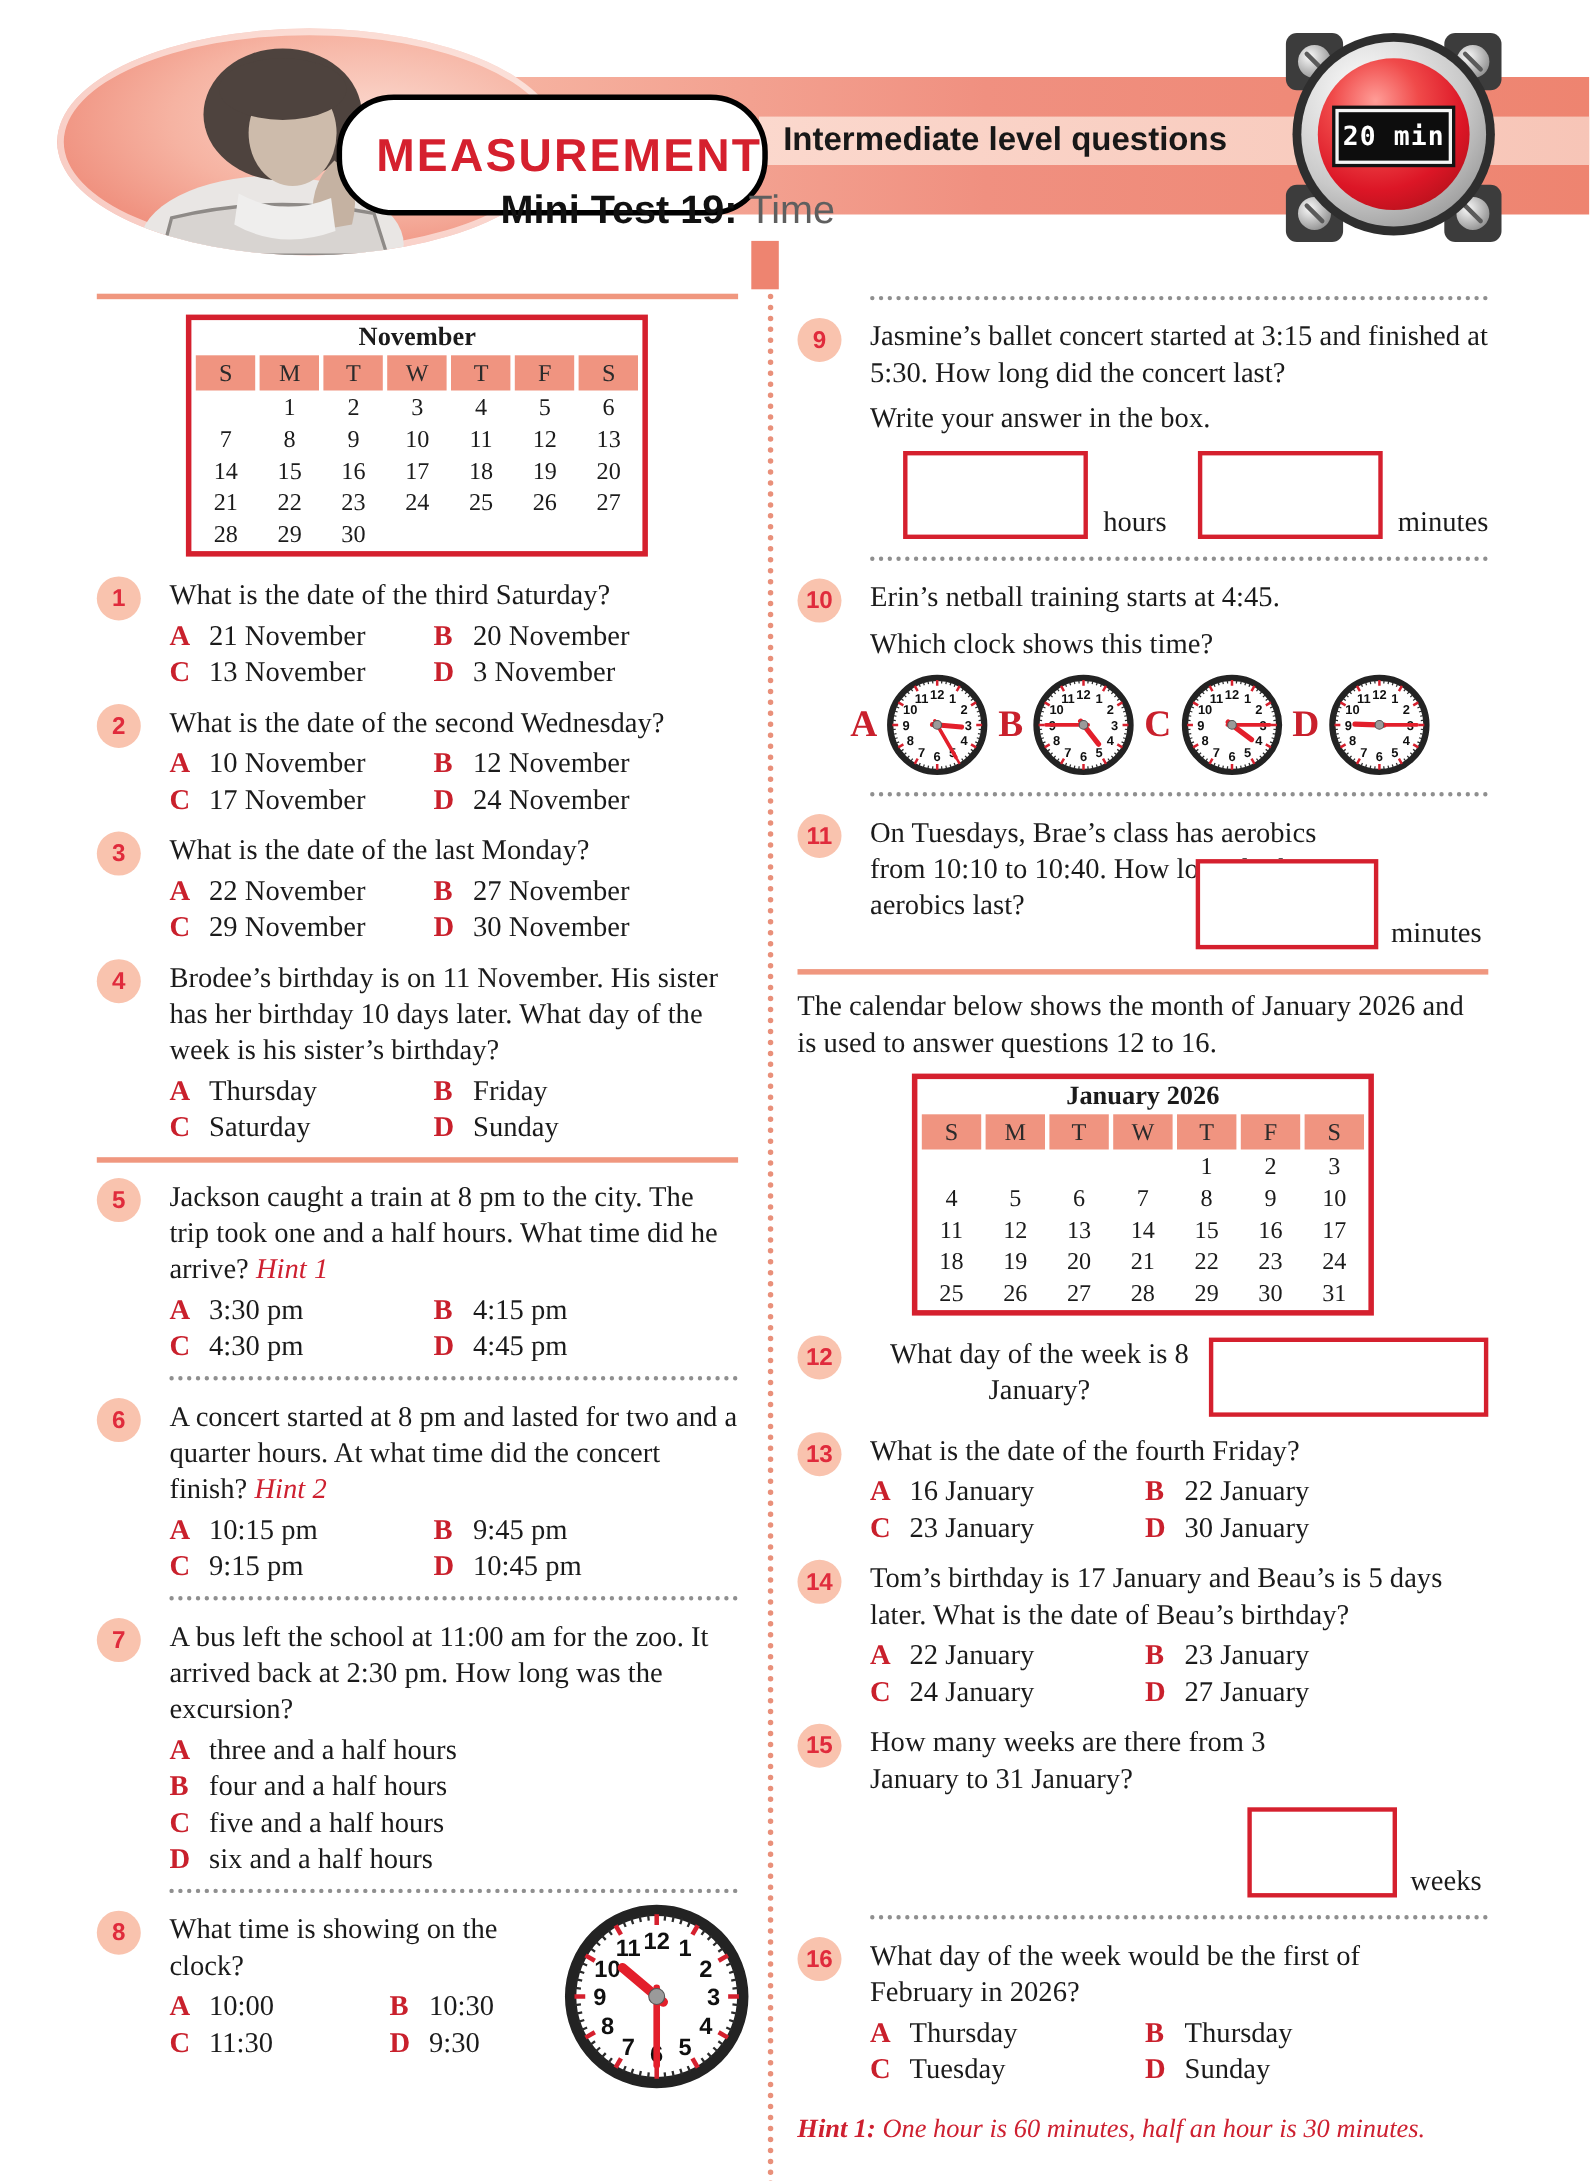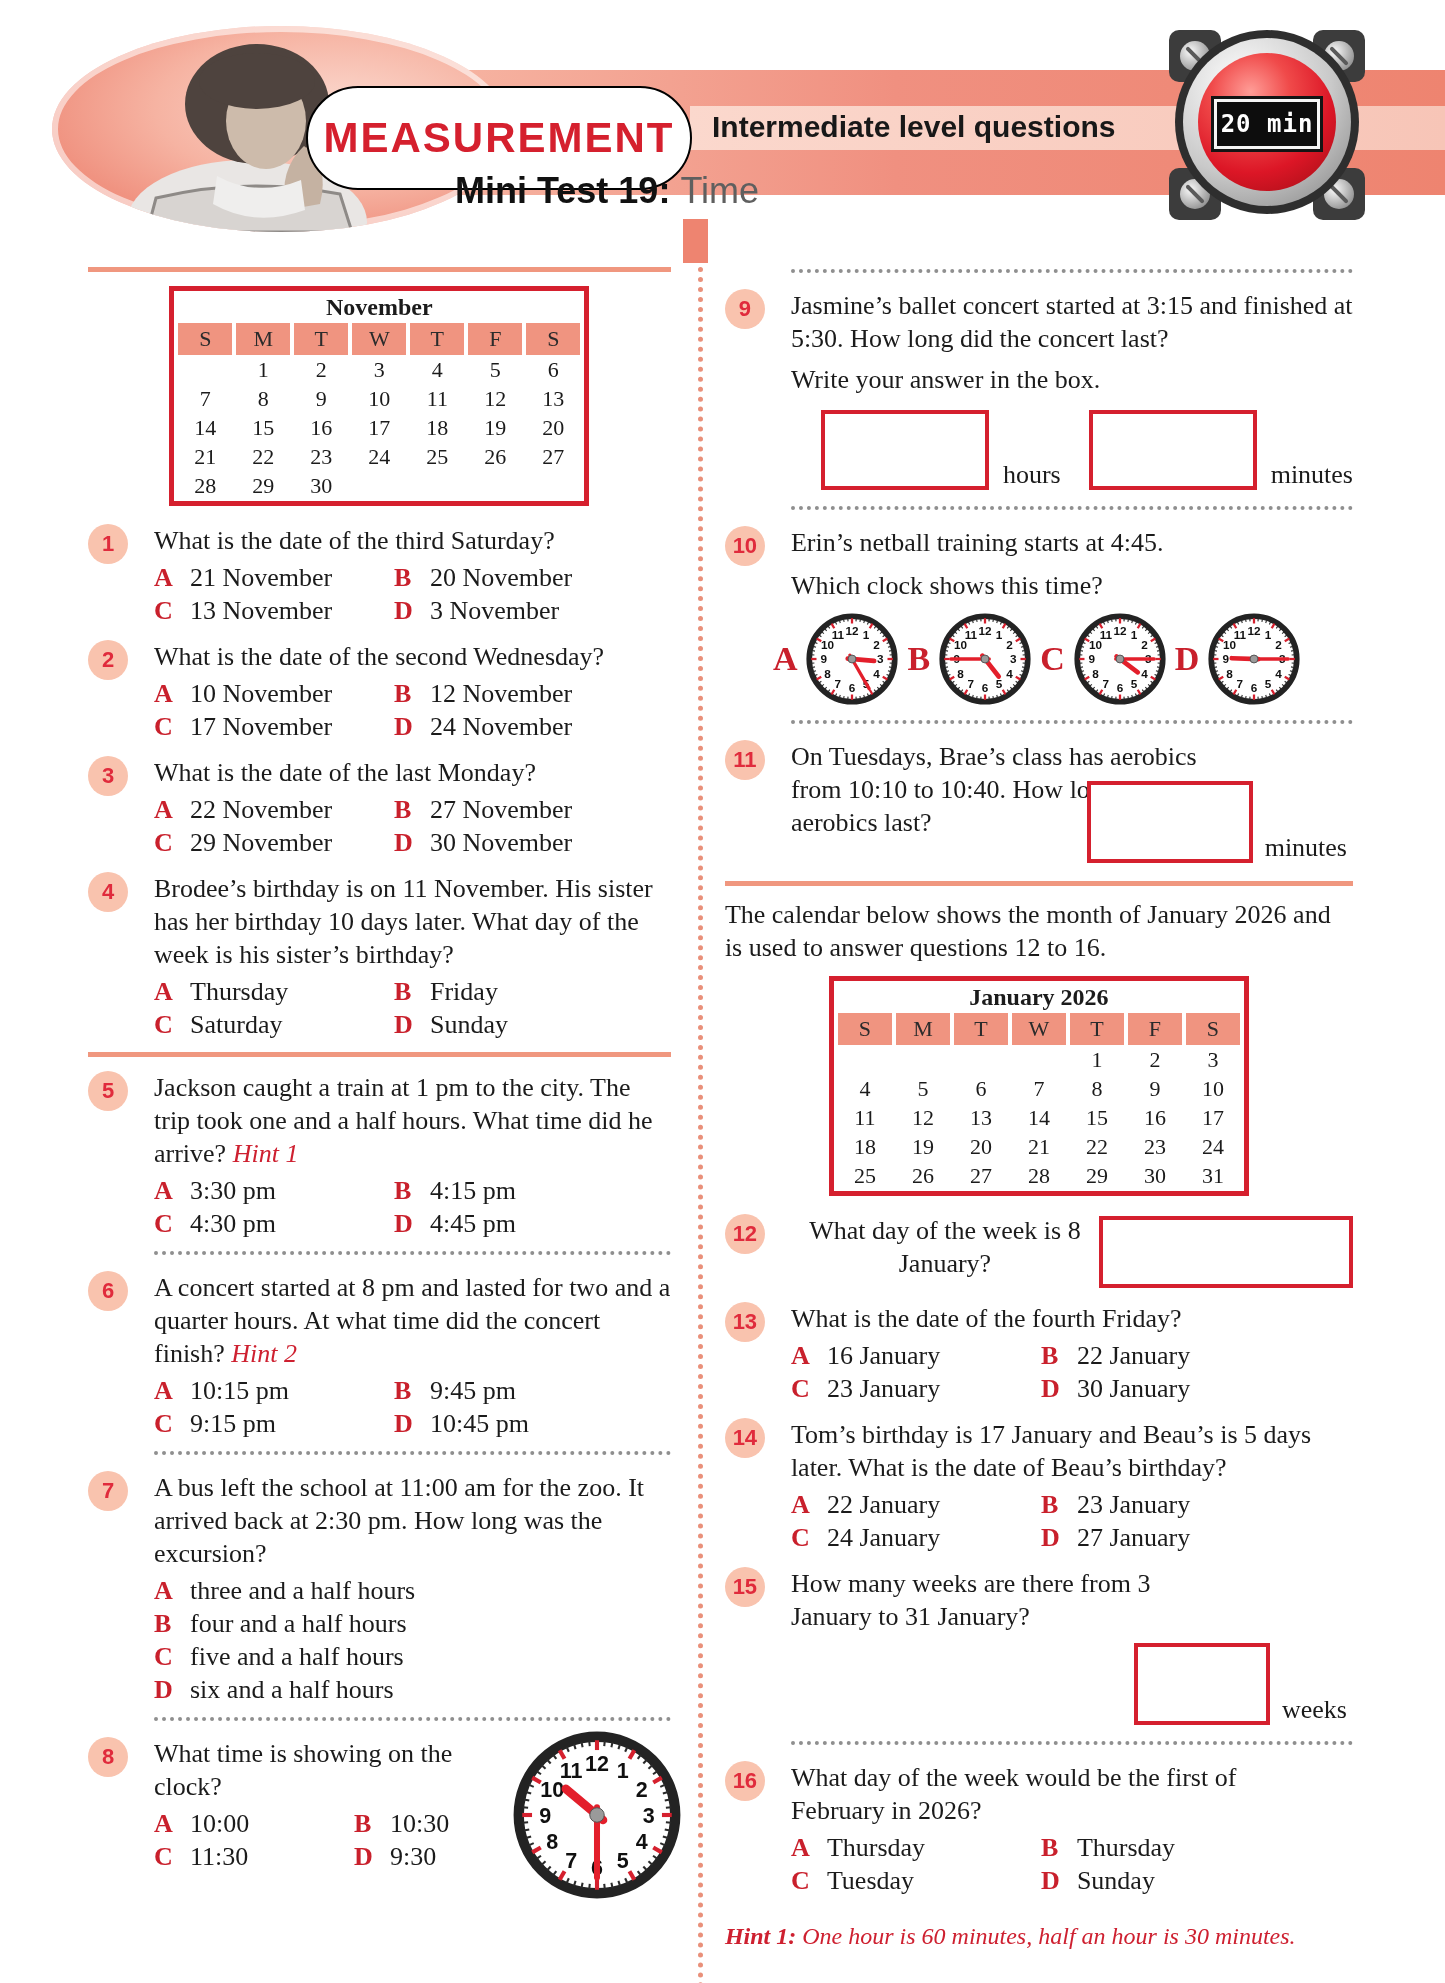--- a/index.html
+++ b/index.html
@@ -9,21 +9,21 @@
   .header{position:relative;height:245px;}
   .band{position:absolute;left:72px;right:0;top:70px;height:125px;
         background:linear-gradient(90deg,#fdece6 0%,#f6b3a1 28%,#f09080 60%,#ee8470 100%);
         border-top-left-radius:70px;border-bottom-left-radius:70px;}
   .stripe{position:absolute;left:690px;right:0;top:106px;height:44px;
         background:linear-gradient(90deg,#fbd8cd,#f7c5b7);}
   .photo{position:absolute;left:52px;top:26px;width:458px;height:206px;border-radius:50%;
         background:radial-gradient(ellipse at 62% 40%,#fbd9cf 0%,#f6b3a2 45%,#f09381 72%,#ec8270 100%);
         overflow:hidden;box-shadow:0 0 0 6px rgba(255,255,255,.55) inset;}
   .m-pill{position:absolute;left:306px;top:86px;width:382px;height:100px;background:#fff;
-        border:2px solid #000000;border-radius:52px;display:flex;align-items:center;justify-content:center;}
+        border:5px solid #000000;border-radius:52px;display:flex;align-items:center;justify-content:flex-end;}
   .m-pill span{font-family:"Liberation Sans",sans-serif;font-weight:bold;font-size:42px;
         letter-spacing:2px;color:#d5202e;}
   .level{position:absolute;left:712px;top:110px;font-family:"Liberation Sans",sans-serif;
         font-weight:bold;font-size:30px;color:#181818;}
   .minitest{position:absolute;left:455px;top:170px;font-family:"Liberation Sans",sans-serif;font-size:36px;}
   .minitest .mt-label{font-weight:bold;color:#111;}
   .minitest .mt-topic{color:#5f5f5f;margin-left:10px;}
   
   .timer{position:absolute;right:78px;top:18px;width:200px;height:210px;}
   .ear{position:absolute;width:52px;height:52px;background:#3c3c3c;border-radius:10px;}
@@ -319,21 +319,21 @@
         </div>
       </div>
 
       <hr class="rule-salmon r2">
 
       <div class="q">
         <div class="qnum">
             <span>5</span>
           </div>
         <div class="qbody">
-          <p class="qtext"><span>Jackson caught a train at 1 pm to the city. The trip took one and a half hours. What time did he arrive?</span> <span class="hintref">Hint 1</span></p>
+          <p class="qtext"><span>Jackson caught a train at 8 pm to the city. The trip took one and a half hours. What time did he arrive?</span> <span class="hintref">Hint 1</span></p>
           <div class="opts">
             <div class="opt">
                 <span class="ol">A</span>
                 <span class="ot">3:30 pm</span>
               </div>
             <div class="opt">
                 <span class="ol">B</span>
                 <span class="ot">4:15 pm</span>
               </div>
             <div class="opt">

